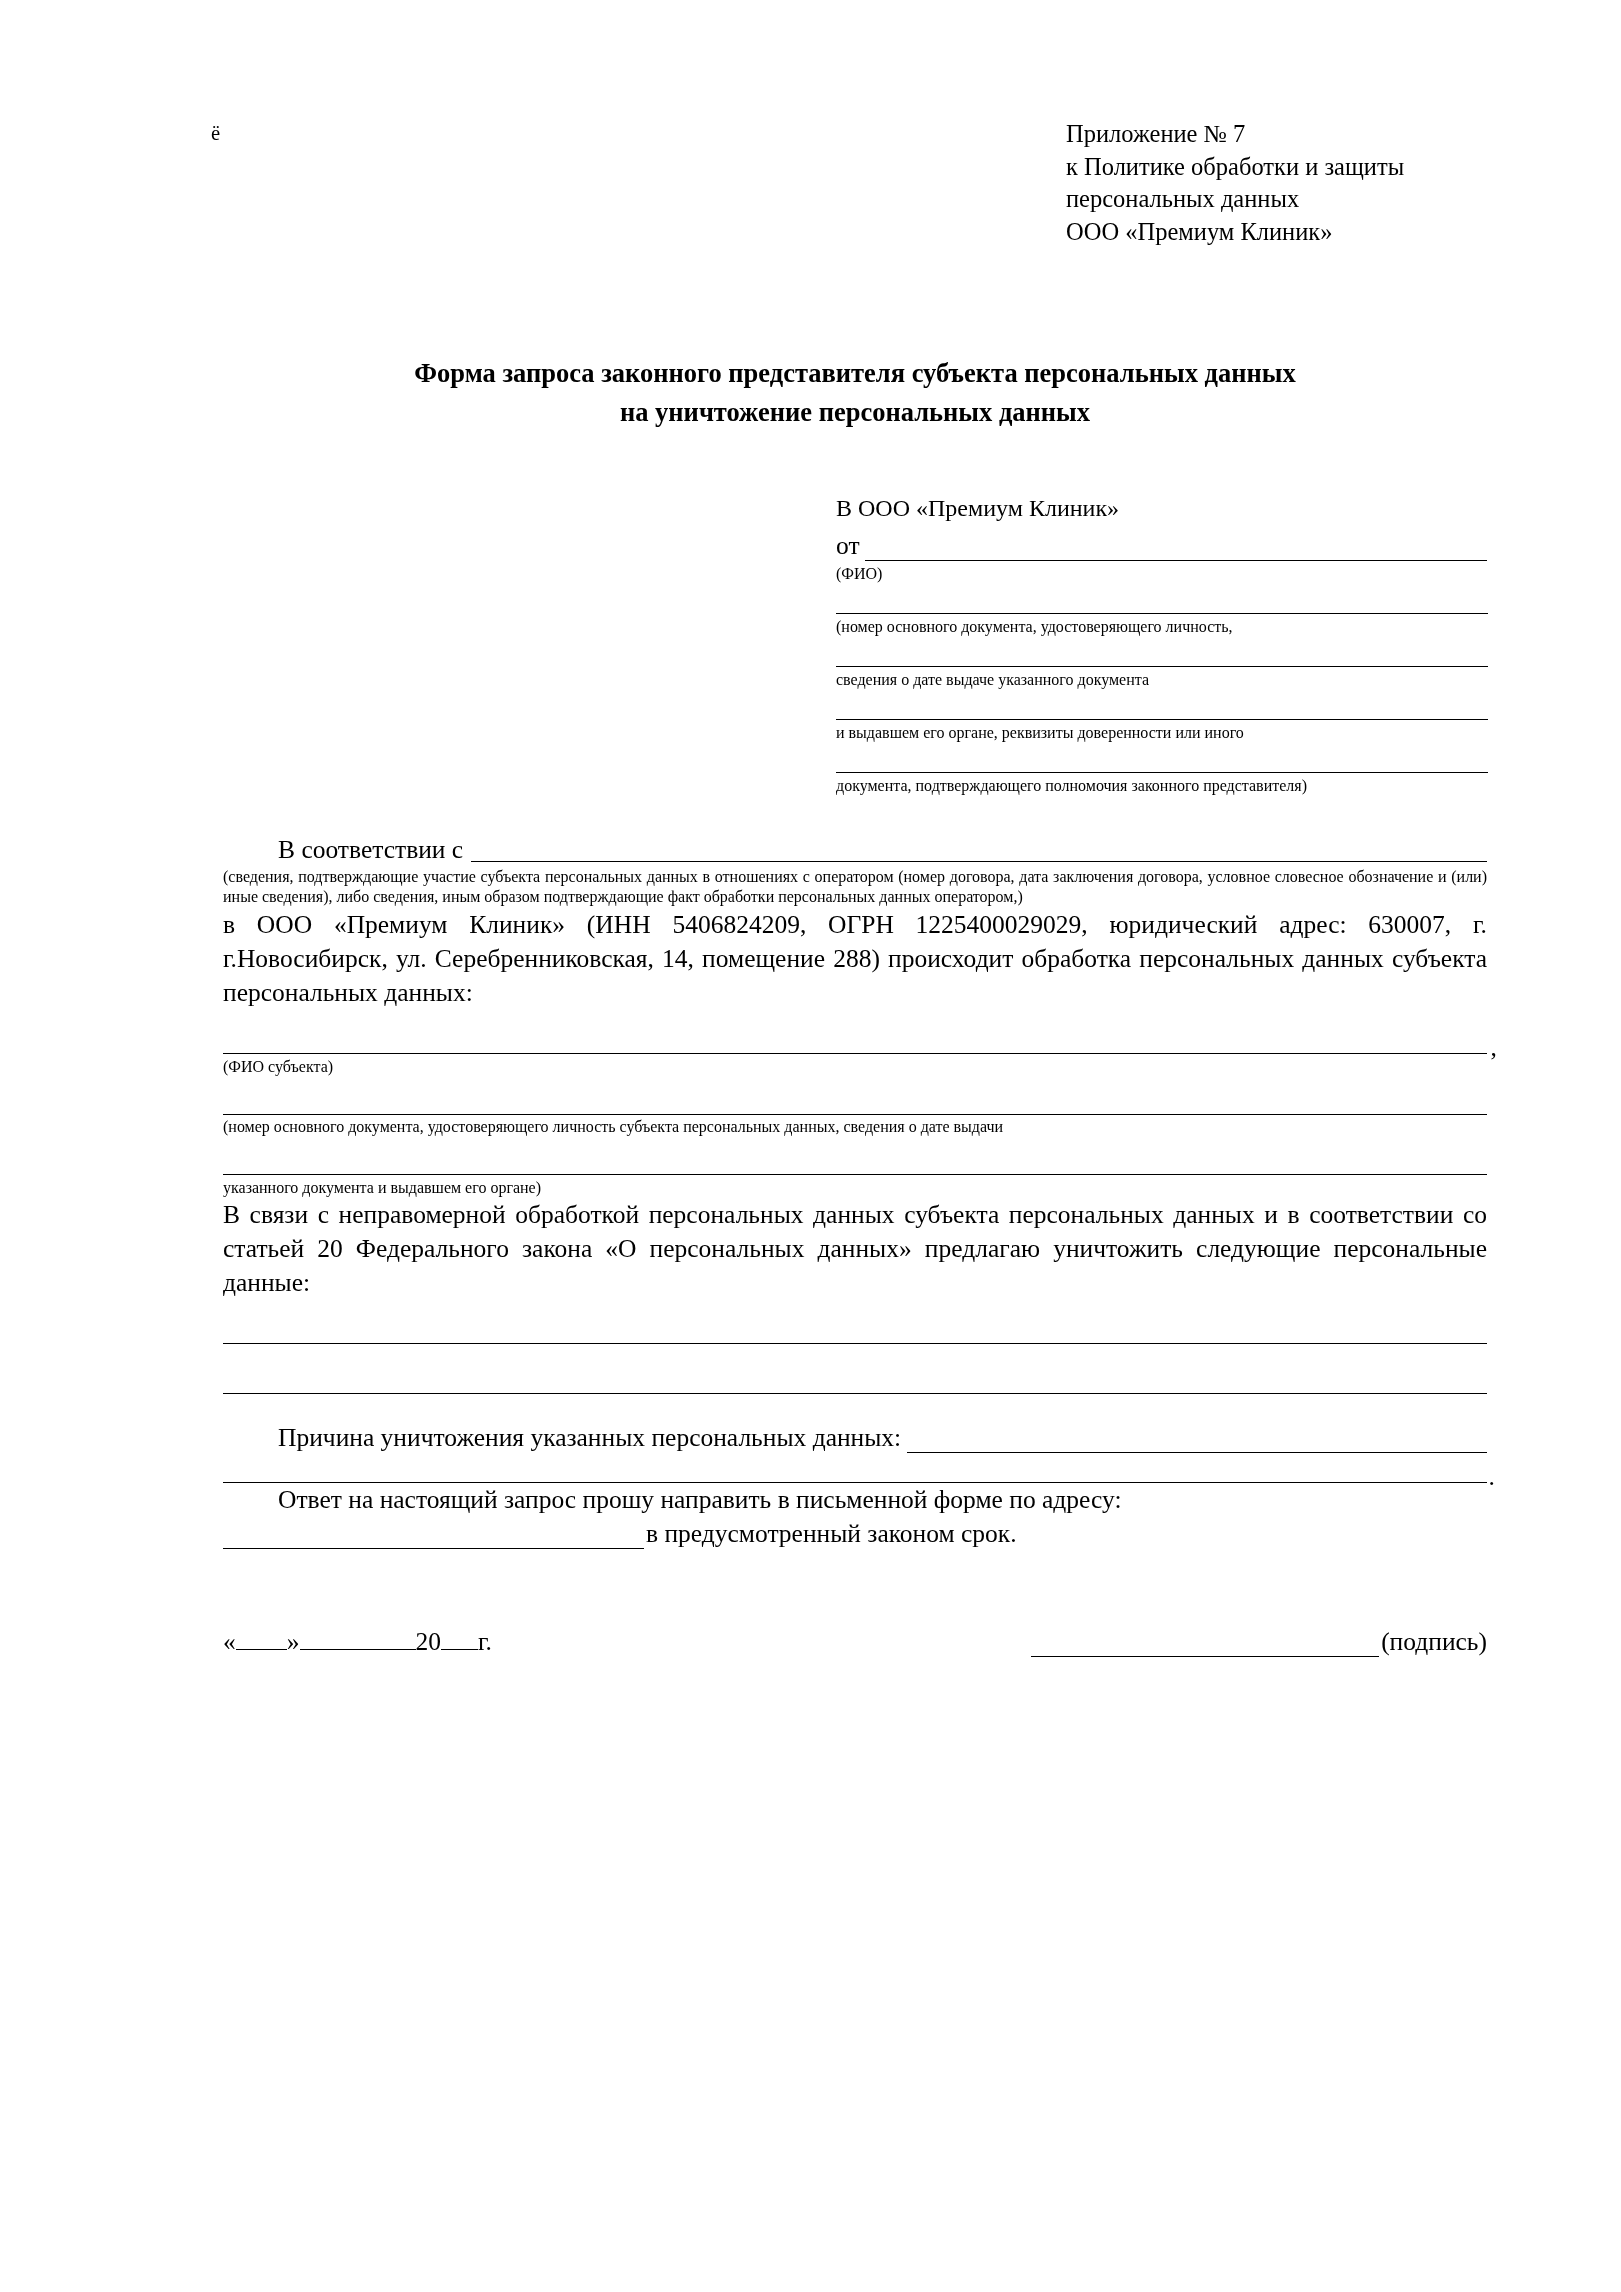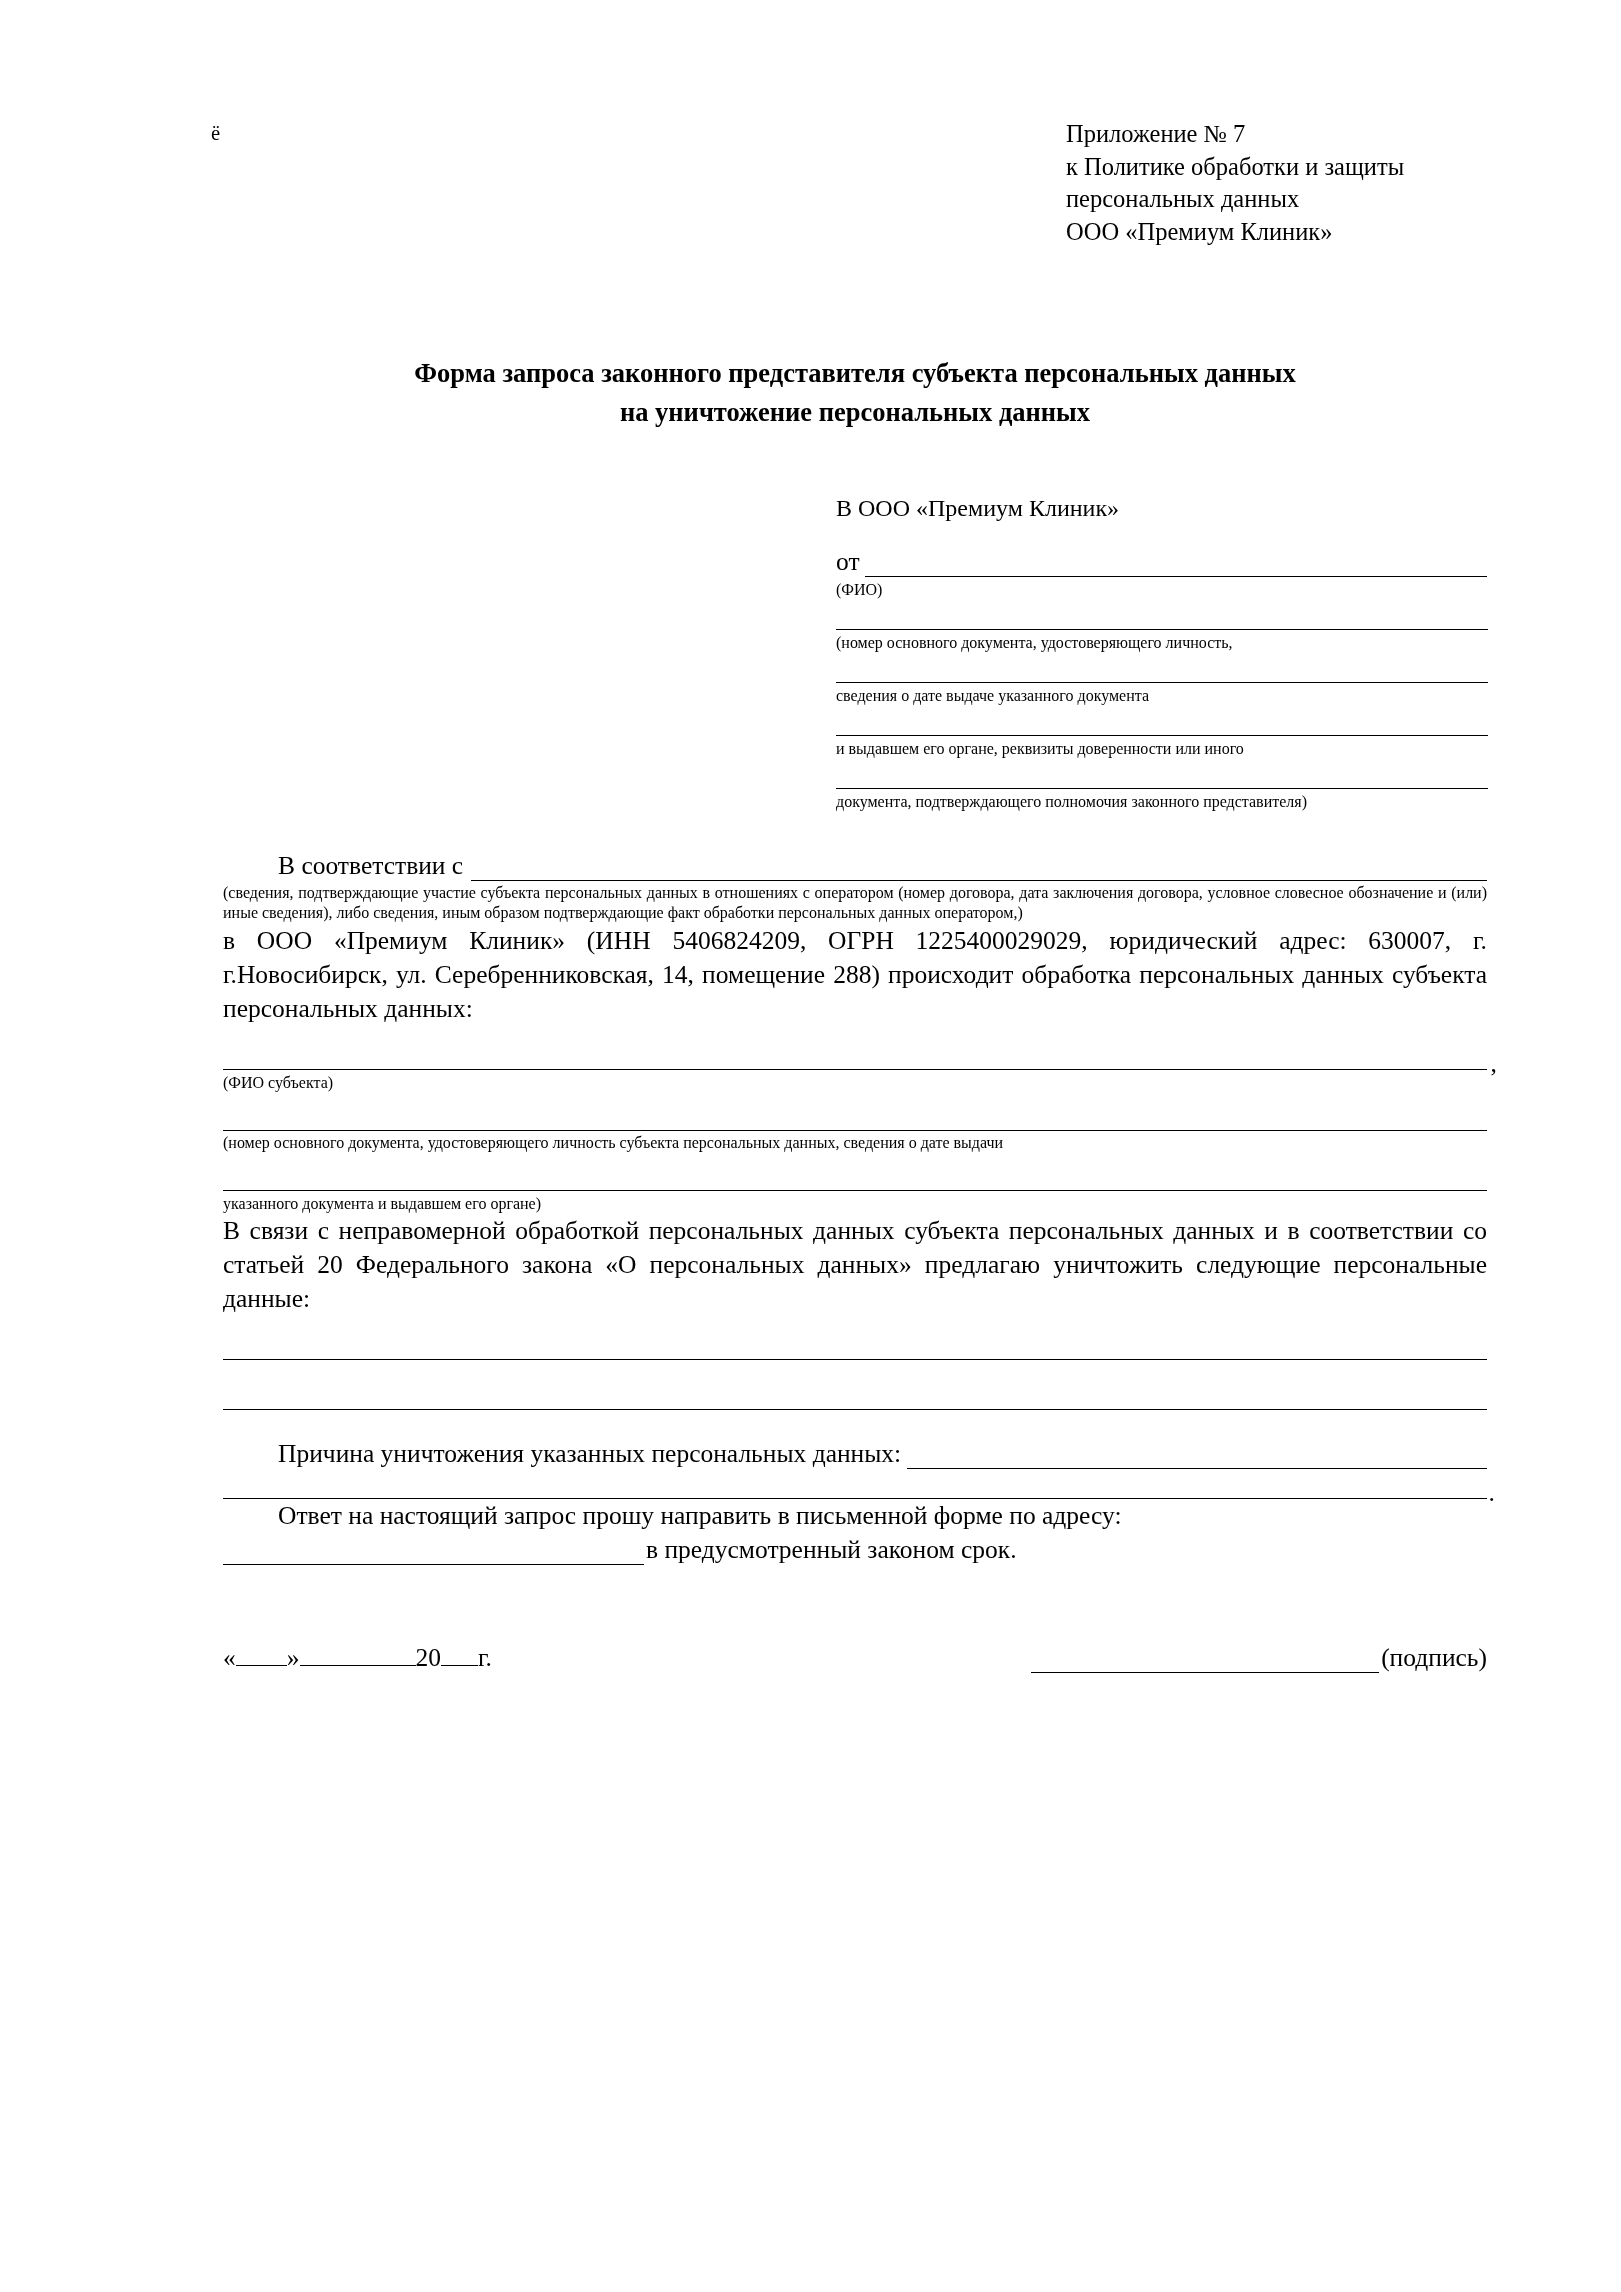--- a/index.html
+++ b/index.html
@@ -56,21 +56,21 @@
   }
 
   .addressee {
     margin-top: 62px;
     margin-left: 613px;
     font-size: 24px;
     line-height: 1.3;
   }
 
   .ot-row {
-    margin-top: 23px;
+    margin-top: 7px;
     margin-left: 613px;
     display: flex;
     align-items: flex-end;
     font-size: 25.5px;
   }
   .ot-row .lbl { padding-right: 5.9px; }
   .ot-row .fill {
     flex: 1 1 auto;
     border-bottom: 1.6px solid #000;
     height: 21.6px;
@@ -94,21 +94,21 @@
 
   .body-text {
     font-size: 25.5px;
     line-height: 1.34;
     text-align: justify;
     margin-top: 0;
   }
 
   .inline-fill-row {
     display: flex;
-    align-items: flex-end;
+    align-items: center;
     font-size: 25.5px;
     margin-top: 39px;
   }
   .inline-fill-row .lbl { white-space: nowrap; padding-left: 55px; padding-right: 7.8px;}
   .inline-fill-row .fill {
     flex: 1 1 auto;
     border-bottom: 1.6px solid #000;
     height: 23.5px;
   }
 

